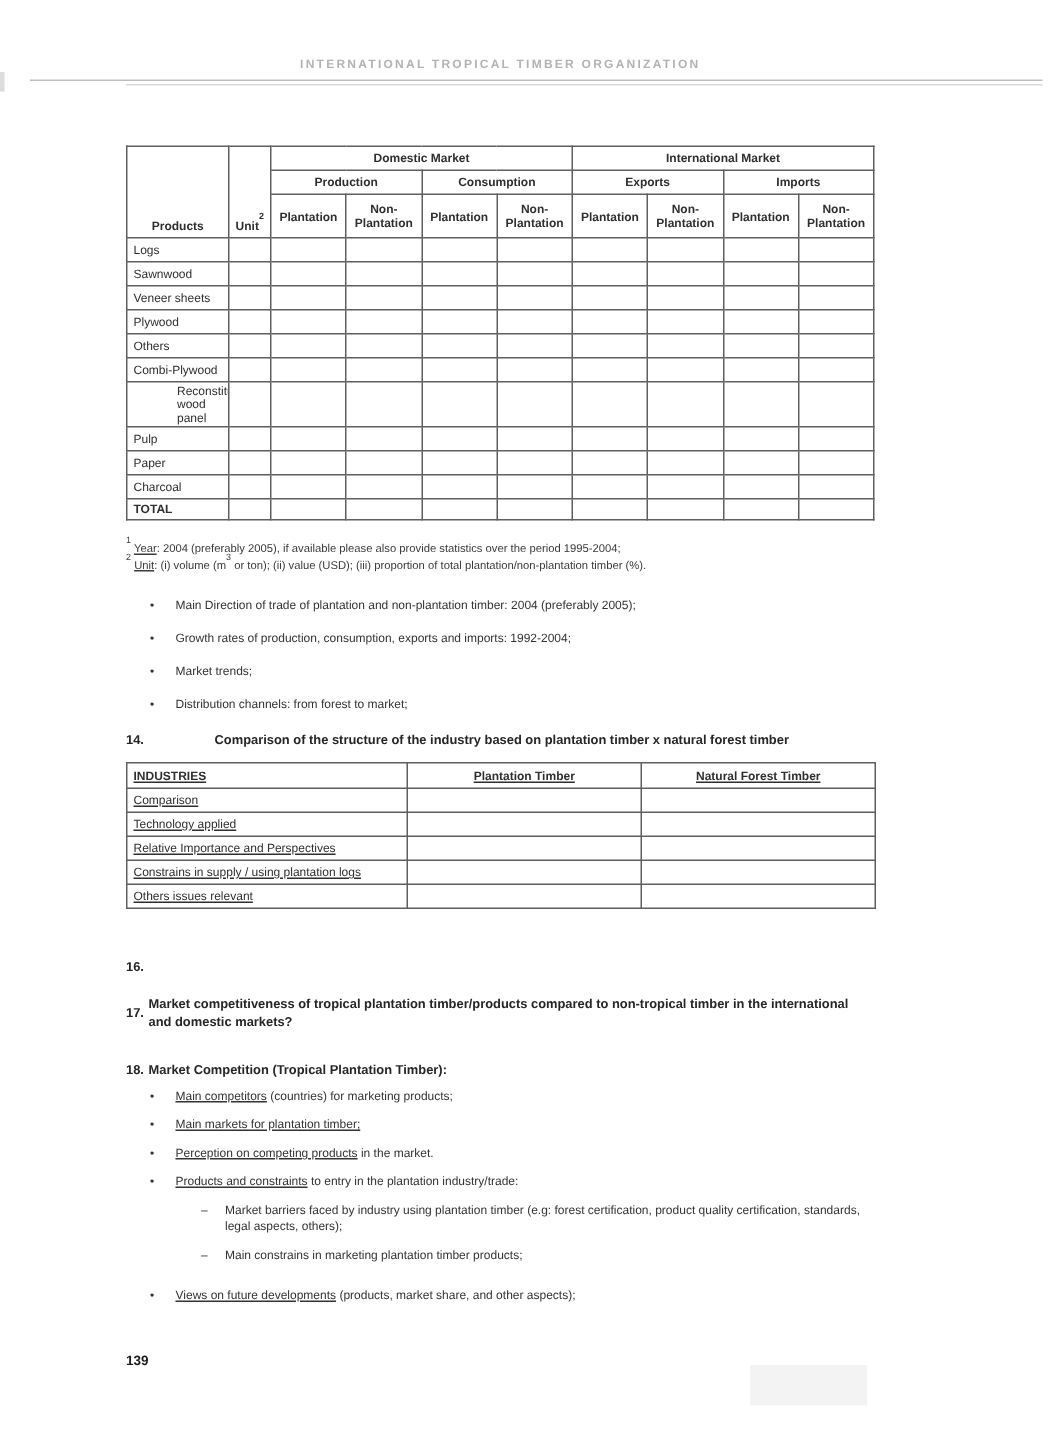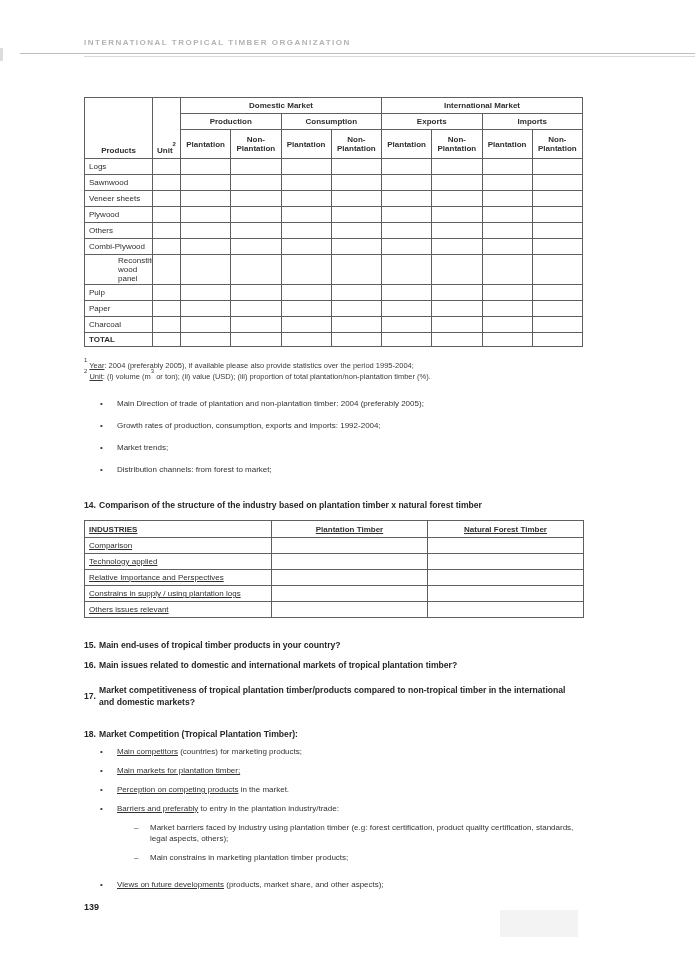--- a/index.html
+++ b/index.html
@@ -6,21 +6,21 @@
   body{
     width:700px;height:960px;background:#ffffff;position:relative;
     font-family:"Liberation Sans","DejaVu Sans",sans-serif;
     color:#333;-webkit-font-smoothing:antialiased;
   }
   .page{position:absolute;inset:0;overflow:hidden;}
 
   
   .edge-mark{position:absolute;left:0;top:48px;width:3px;height:13px;background:#dcdcdc;}
   .org-header{
-    position:absolute;left:84px;top:38px;width:499px;text-align:left;
+    position:absolute;left:84px;top:38px;width:499px;text-align:center;
     font-size:8px;font-weight:bold;letter-spacing:1.5px;color:#b3b3b3;
   }
   .rule1{position:absolute;left:20px;right:5px;top:53px;height:1px;background:#bdbdbd;}
   .rule2{position:absolute;left:84px;right:5px;top:56px;height:1px;background:#d9d9d9;}
 
   
   .content{position:absolute;left:84px;top:92px;width:499px;}
 
   
   table{border-collapse:collapse;table-layout:fixed;width:499px;font-size:8px;color:#2f2f2f;}
@@ -46,27 +46,27 @@
   .blt .mk{flex:0 0 17px;}
   .b18{margin-top:7px;}
   .b18 .blt{margin-bottom:9px;}
   .lead{text-decoration:underline;}
   .subdash{display:flex;margin:9px 0 7px 17px;font-size:8px;line-height:10.5px;}
   .subdash .mk{flex:0 0 16px;}
 
   
   .sec{display:flex;font-weight:bold;font-size:8.6px;line-height:12px;color:#262626;}
   .sec .num{flex:0 0 15px;}
-  .sec-14{margin-top:24px;}
+  .sec-14{margin-top:12px;gap:44px;}
   .t2{margin-top:9px;text-decoration:underline;}
   .t2 th{height:16px;font-weight:bold;text-align:center;}
   .t2 th.first{text-align:left;}
   .t2 td{height:15px;line-height:9px;}
   .sec-15{margin-top:21px;}
-  .sec-16{margin-top:8px;}
+  .sec-16{margin-top:32px;}
   .sec-17{margin-top:13px;align-items:center;}
   .sec-18{margin-top:20px;}
 
   
   .footer-shade{position:absolute;left:500px;top:910px;width:78px;height:27px;background:#f3f3f3;}
   .page-num{position:absolute;left:84px;top:902px;width:497px;
     font-size:9px;font-weight:bold;color:#1c1c1c;}
 </style>
 </head>
 <body>
@@ -312,27 +312,22 @@
             <td></td>
           </tr>
       <tr>
             <td>Others issues relevant</td>
             <td></td>
             <td></td>
           </tr>
     </tbody>
       </table>
 
-    <div class="sec sec-15">
-      <span class="num">15.</span>
-      <span>Main end-uses of tropical timber products in your country?</span>
-    </div>
     <div class="sec sec-16">
       <span class="num">16.</span>
-      <span>Main issues related to domestic and international markets of tropical plantation timber?</span>
     </div>
     <div class="sec sec-17">
       <span class="num">17.</span>
       <span>Market competitiveness of tropical plantation timber/products compared to non-tropical timber in the international and domestic markets?</span>
     </div>
     <div class="sec sec-18">
       <span class="num">18.</span>
       <span>Market Competition (Tropical Plantation Timber):</span>
     </div>
 
@@ -344,21 +339,21 @@
       <div class="blt">
           <span class="mk">•</span>
           <div><span class="lead">Main markets for plantation timber;</span><span></span></div>
         </div>
       <div class="blt">
           <span class="mk">•</span>
           <div><span class="lead">Perception on competing products</span><span> in the market.</span></div>
         </div>
       <div class="blt">
           <span class="mk">•</span>
-          <div><span class="lead">Barriers and preferably</span><span> to entry in the plantation industry/trade:</span>
+          <div><span class="lead">Products and constraints</span><span> to entry in the plantation industry/trade:</span>
         <div class="subdash">
               <span class="mk">–</span>
               <div>Market barriers faced by industry using plantation timber (e.g: forest certification, product quality certification, standards, legal aspects, others);</div>
             </div>
         <div class="subdash">
               <span class="mk">–</span>
               <div>Main constrains in marketing plantation timber products;</div>
             </div>
       </div>
         </div>

